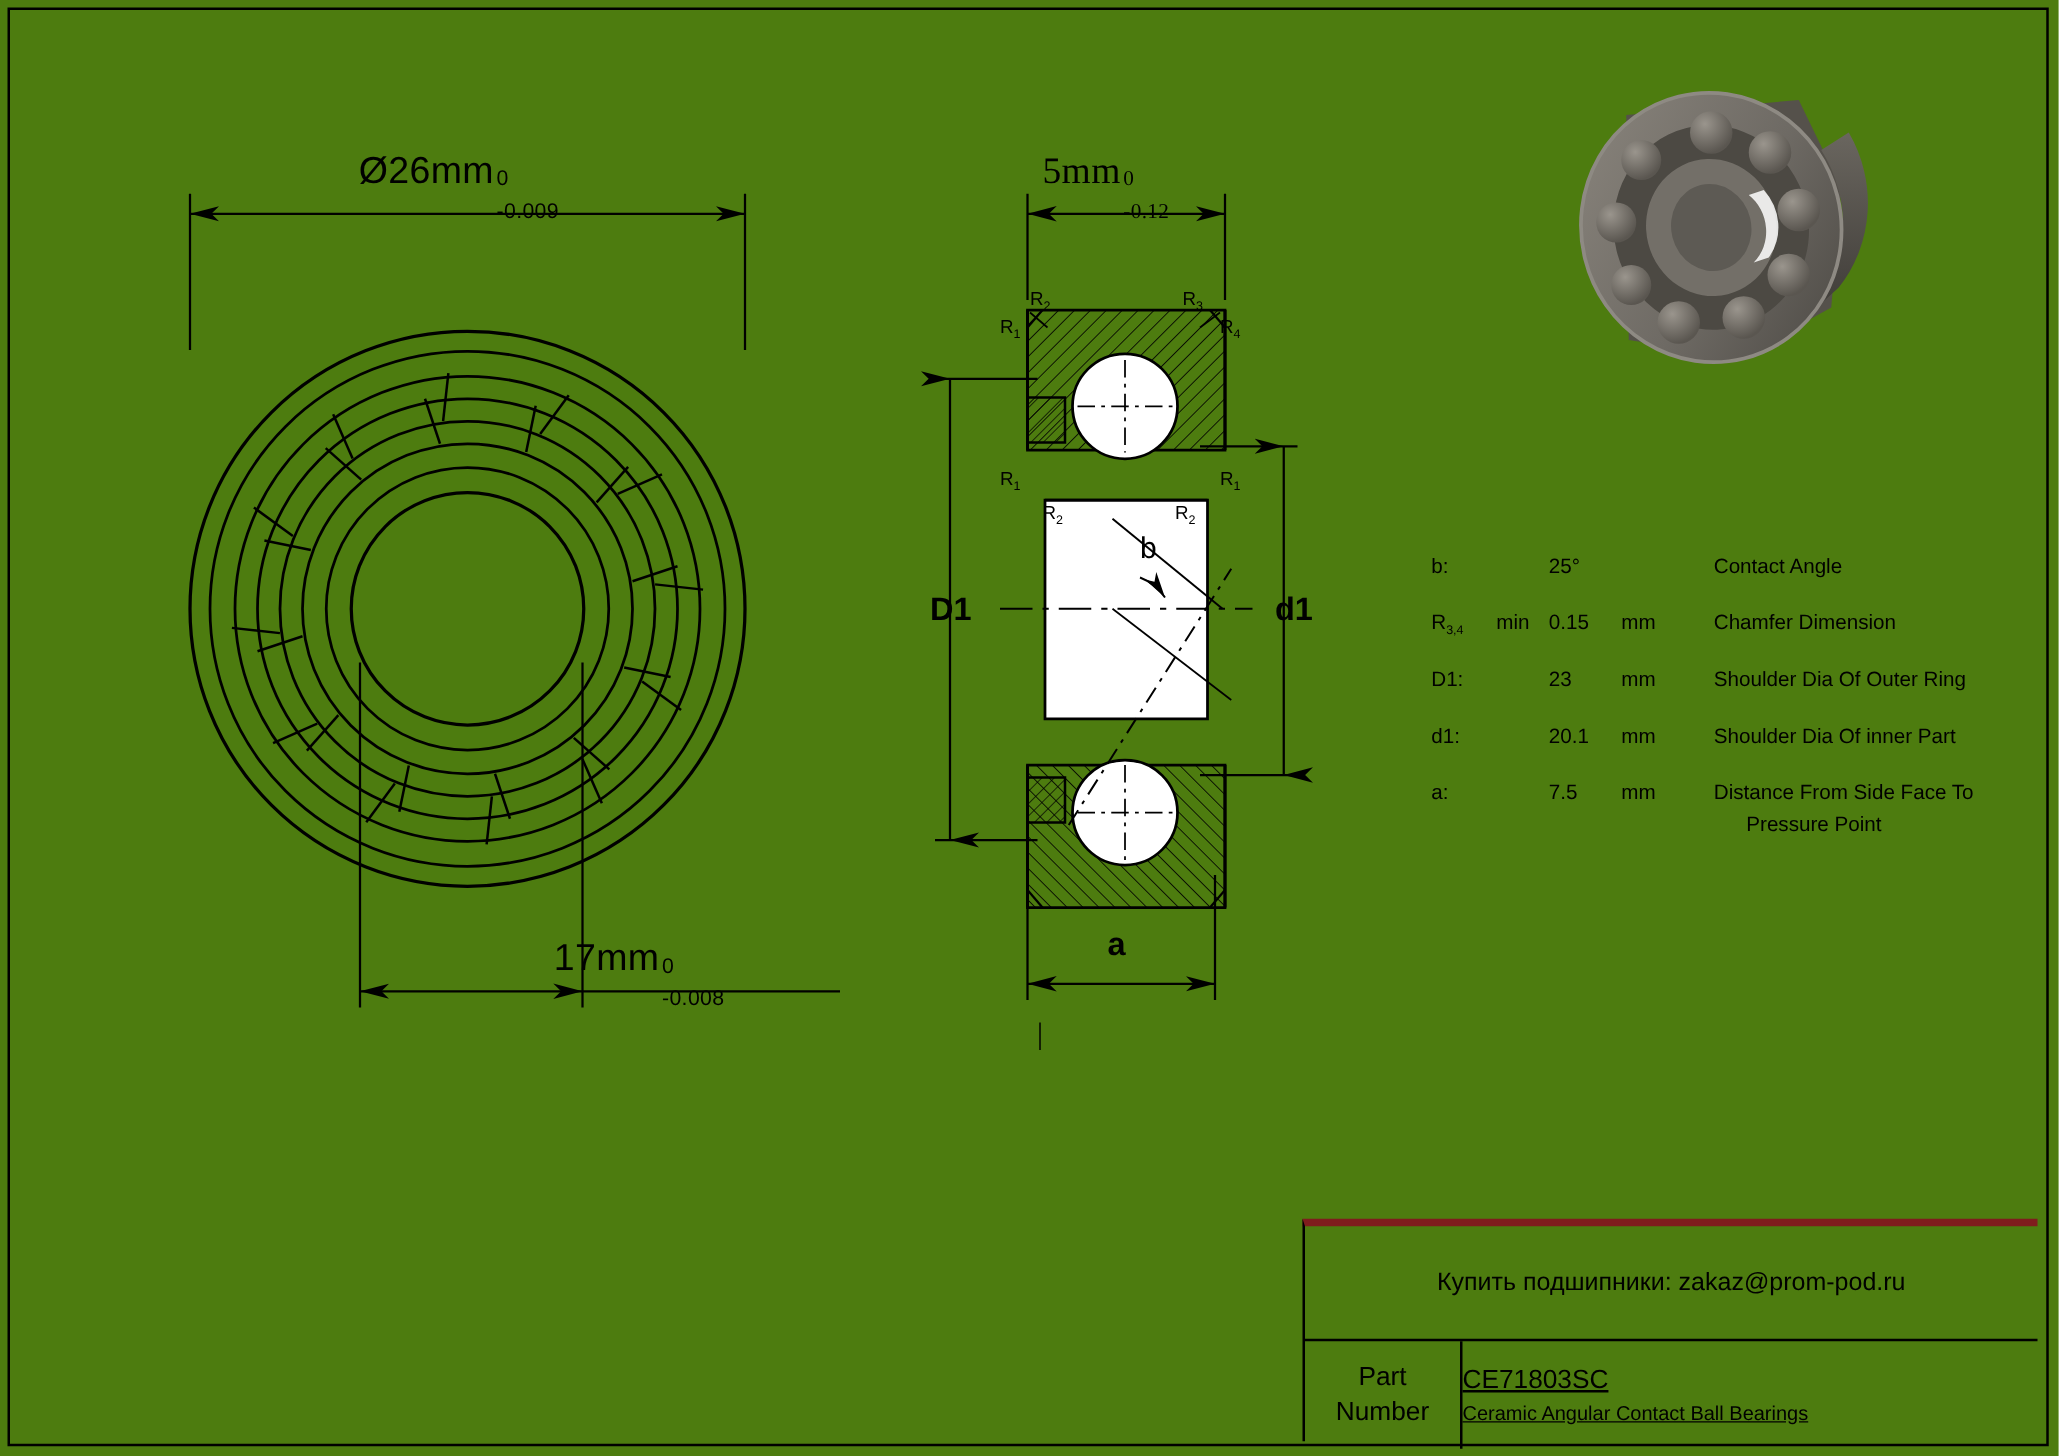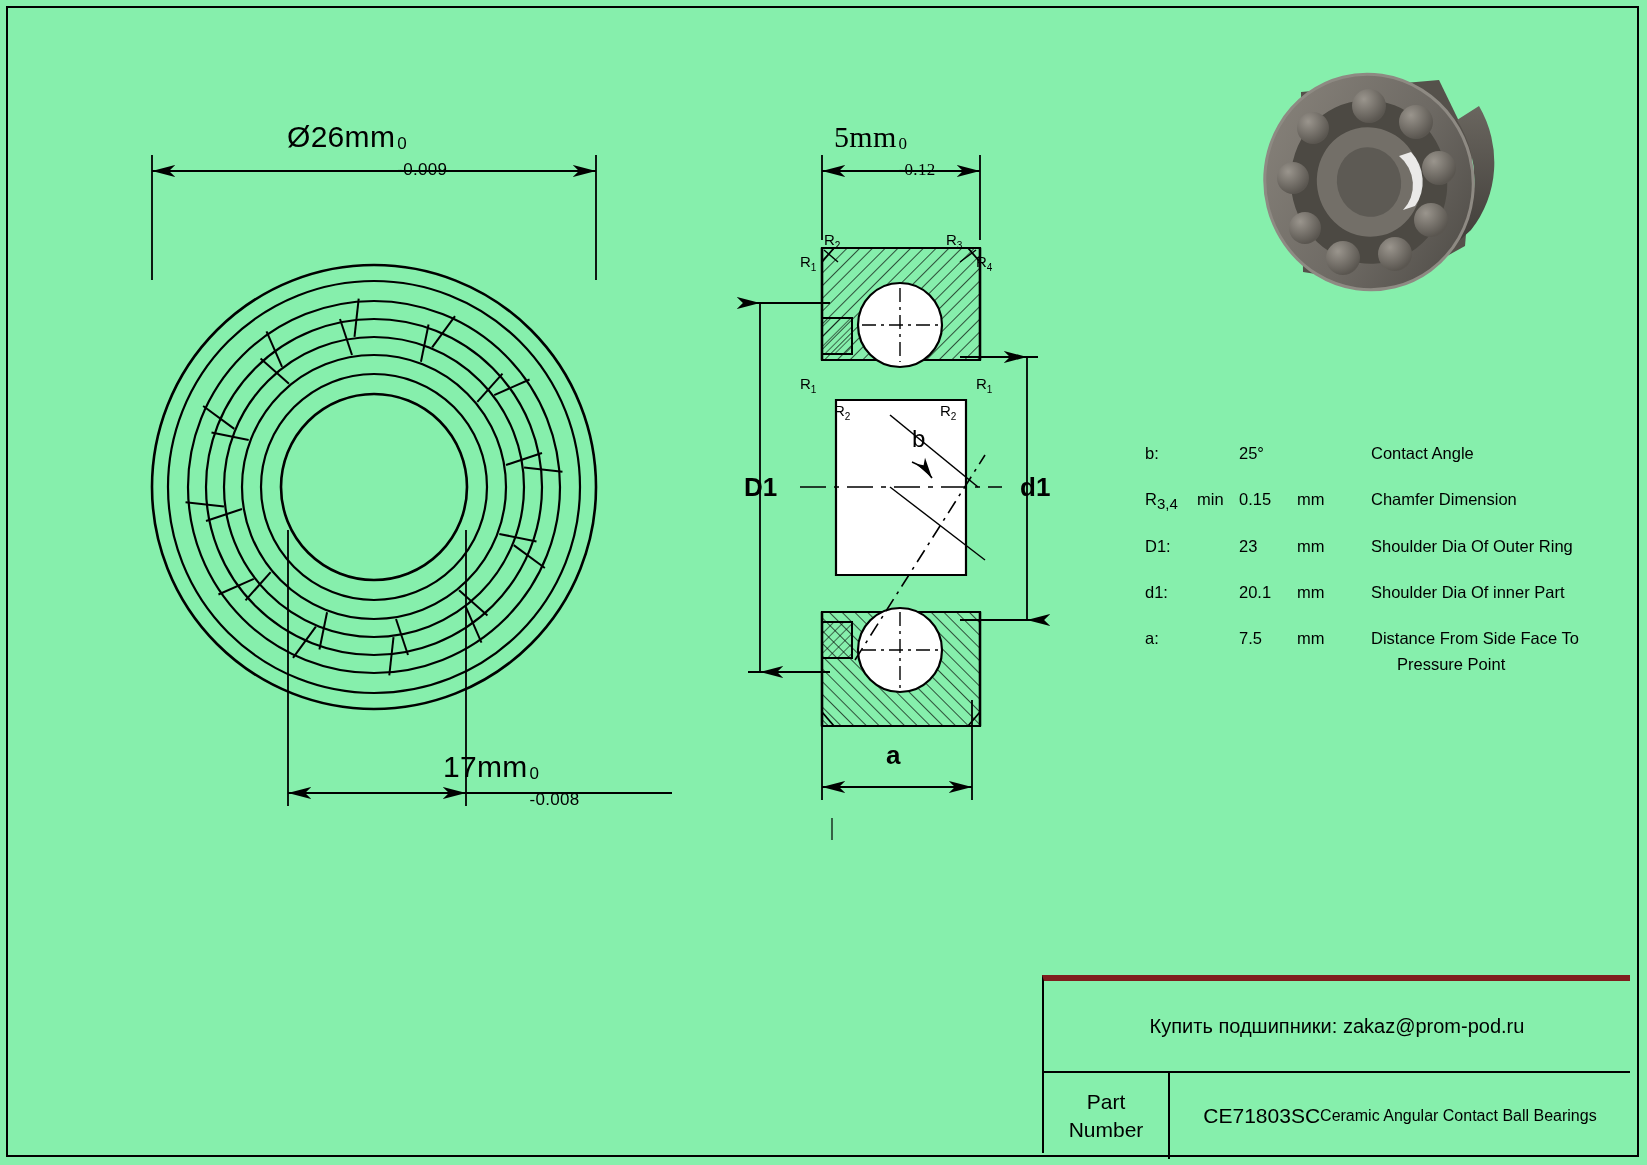--- a/index.html
+++ b/index.html
@@ -8,21 +8,21 @@
     background: #ffffff;
   }
   body {
     font-family: "Liberation Sans", sans-serif;
     color: #000000;
   }
   #sheet {
     position: relative;
     width: 1647px;
     height: 1165px;
-    background: #86efac;
+    background: #4d7c0f;
     overflow: hidden;
   }
   .border-frame {
     position: absolute;
     left: 6px;
     top: 6px;
     width: 1633px;
     height: 1151px;
     border: 2px solid #000;
     box-sizing: border-box;
@@ -84,21 +84,21 @@
   #param-table td {
     padding: 12px 0 12px 0;
     vertical-align: top;
     white-space: nowrap;
   }
   .c-sym { width: 52px; }
   .c-min { width: 42px; }
   .c-val { width: 58px; }
   .c-unit { width: 74px; }
   .c-desc { }
-  .sub { font-size: 15px; vertical-align: sub; }
+  .sub { font-size: 10px; vertical-align: sub; }
 
   
   #titleblock {
     position: absolute;
     left: 1042px;
     top: 975px;
     width: 588px;
     height: 178px;
     border-left: 2px solid #000;
     border-top: 6px solid #7f1d1d;
@@ -124,23 +124,25 @@
     display: flex;
     flex-direction: column;
     align-items: center;
     justify-content: center;
     font-size: 21px;
     line-height: 1.35;
   }
   #tb-part-desc {
     flex: 1;
     display: flex;
-    align-items: center;
+    flex-direction: column;
+    align-items: flex-start;
     justify-content: center;
     line-height: 1.5;
+    text-decoration: underline;
   }
   #tb-part-number {
     font-size: 21px;
   }
   #tb-part-text {
     font-size: 16px;
   }
 
   
   #render3d {

